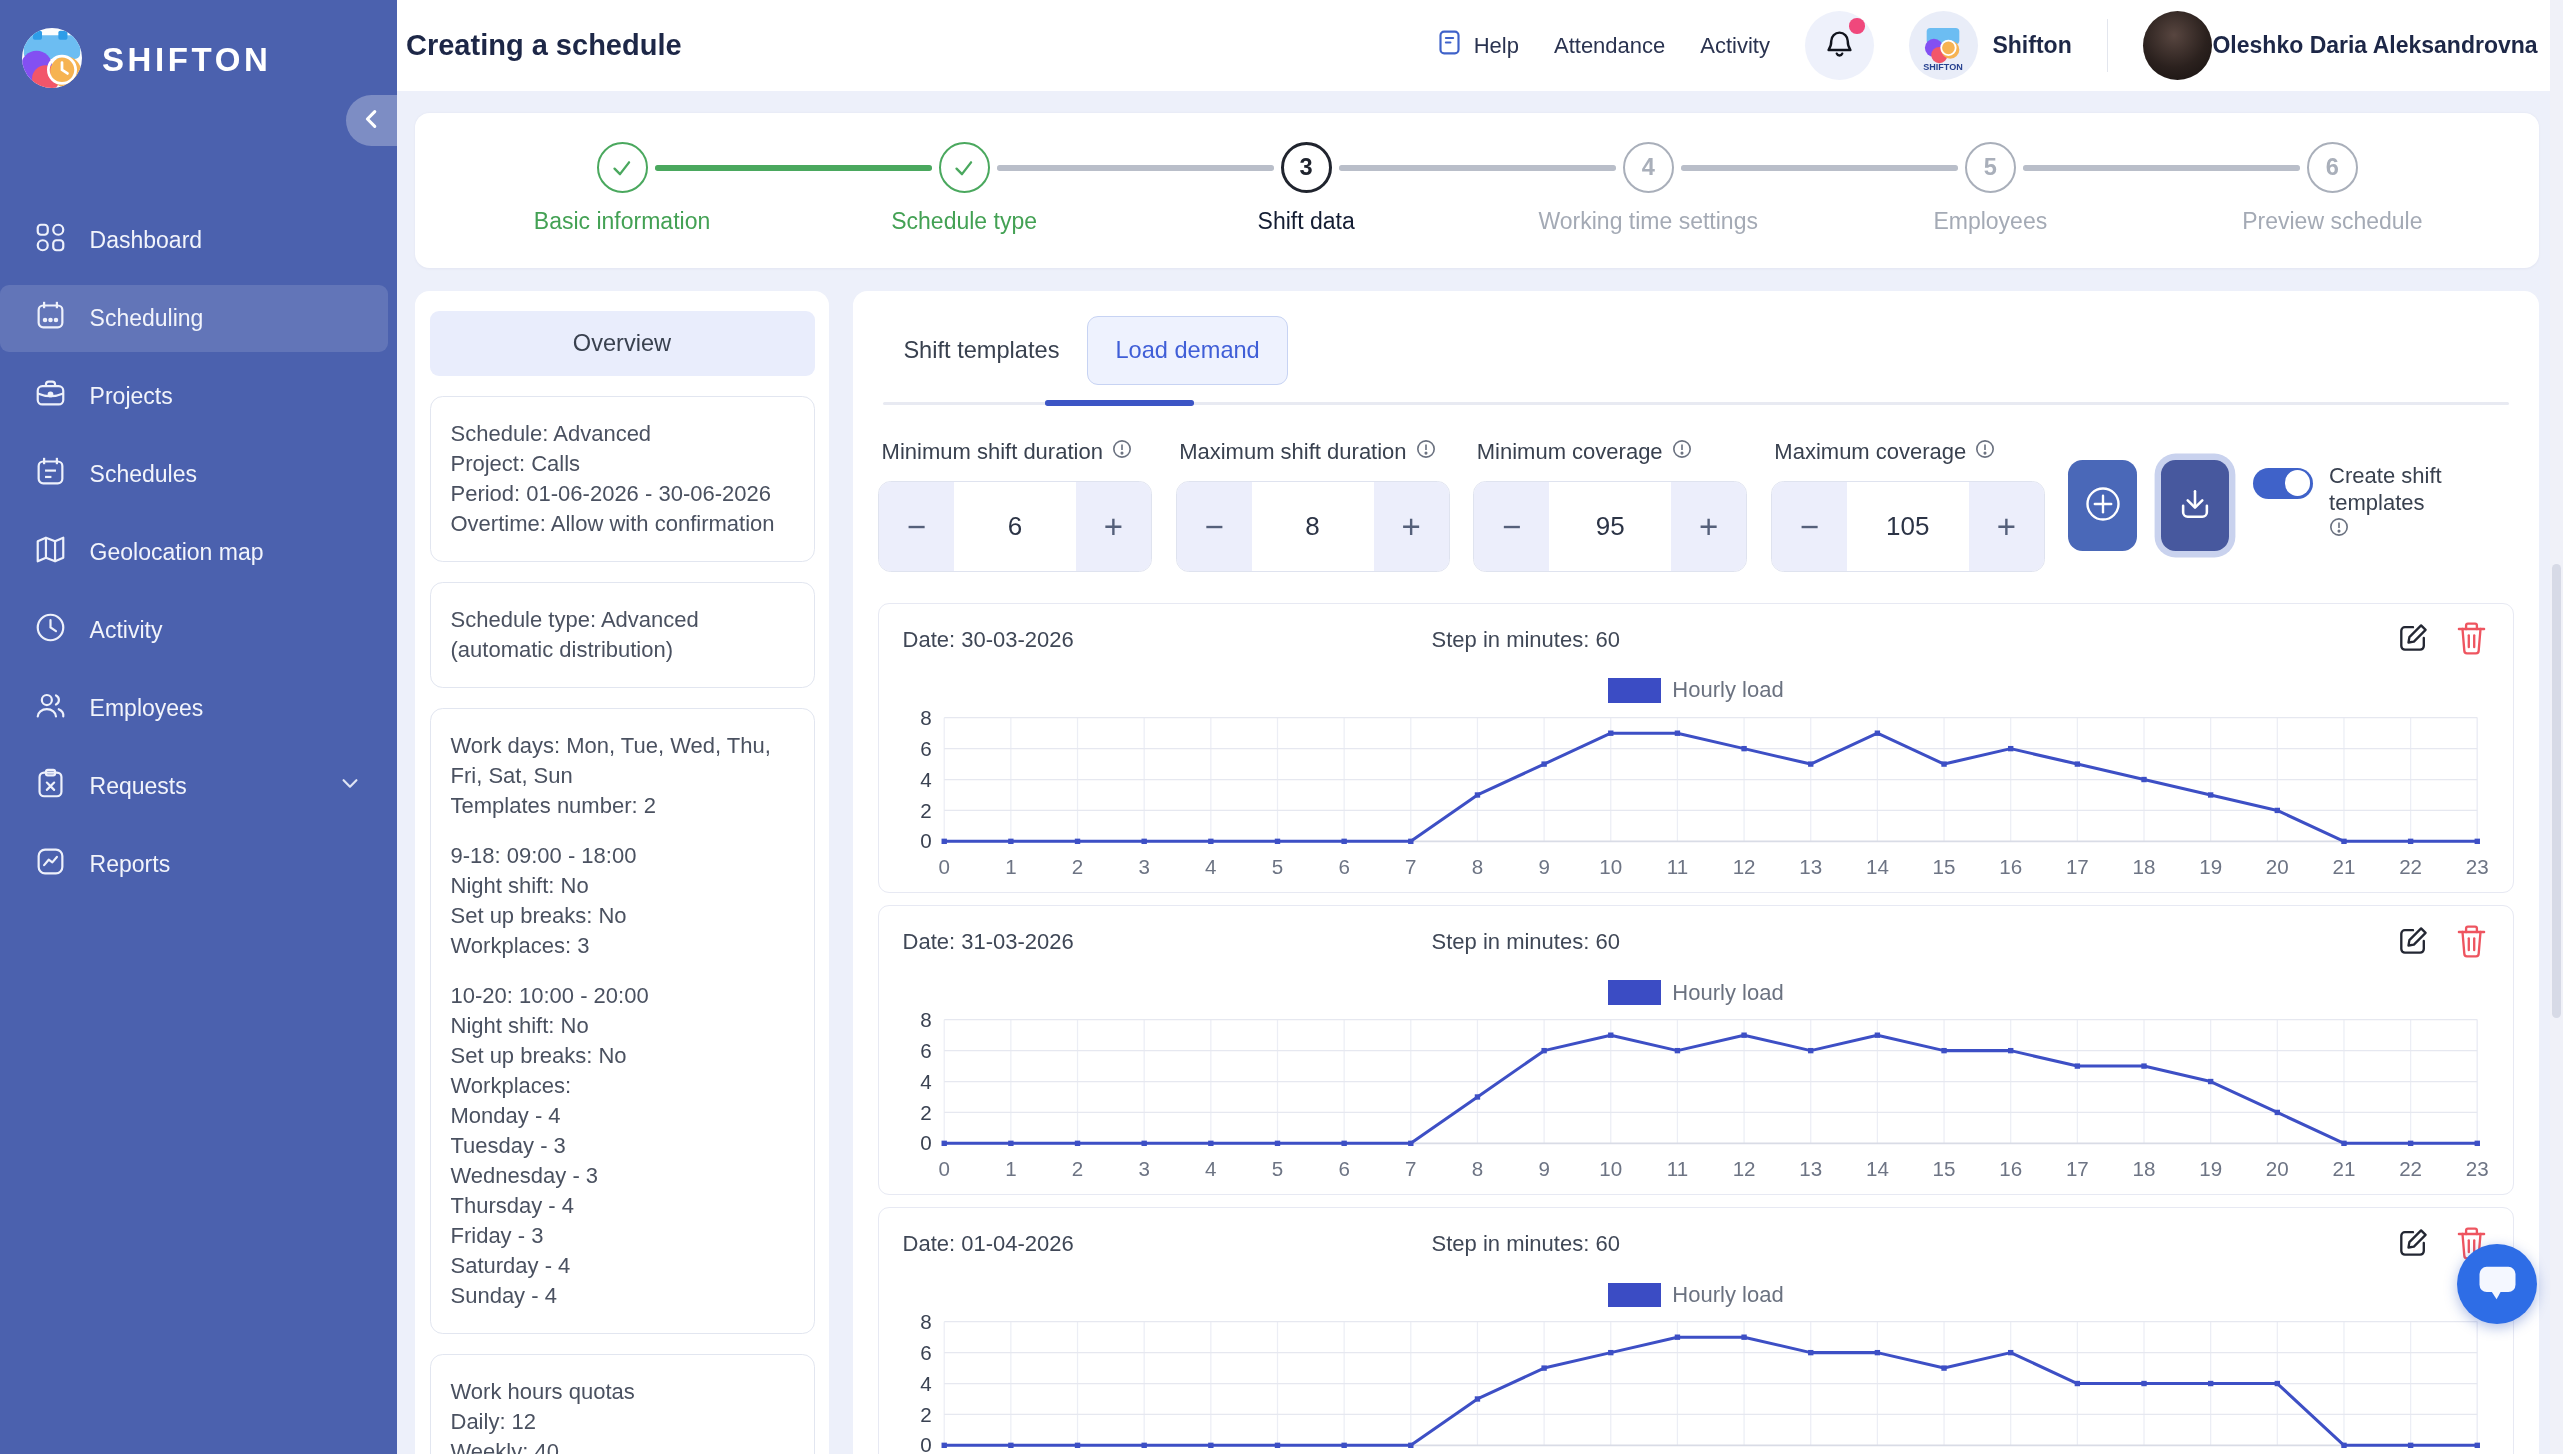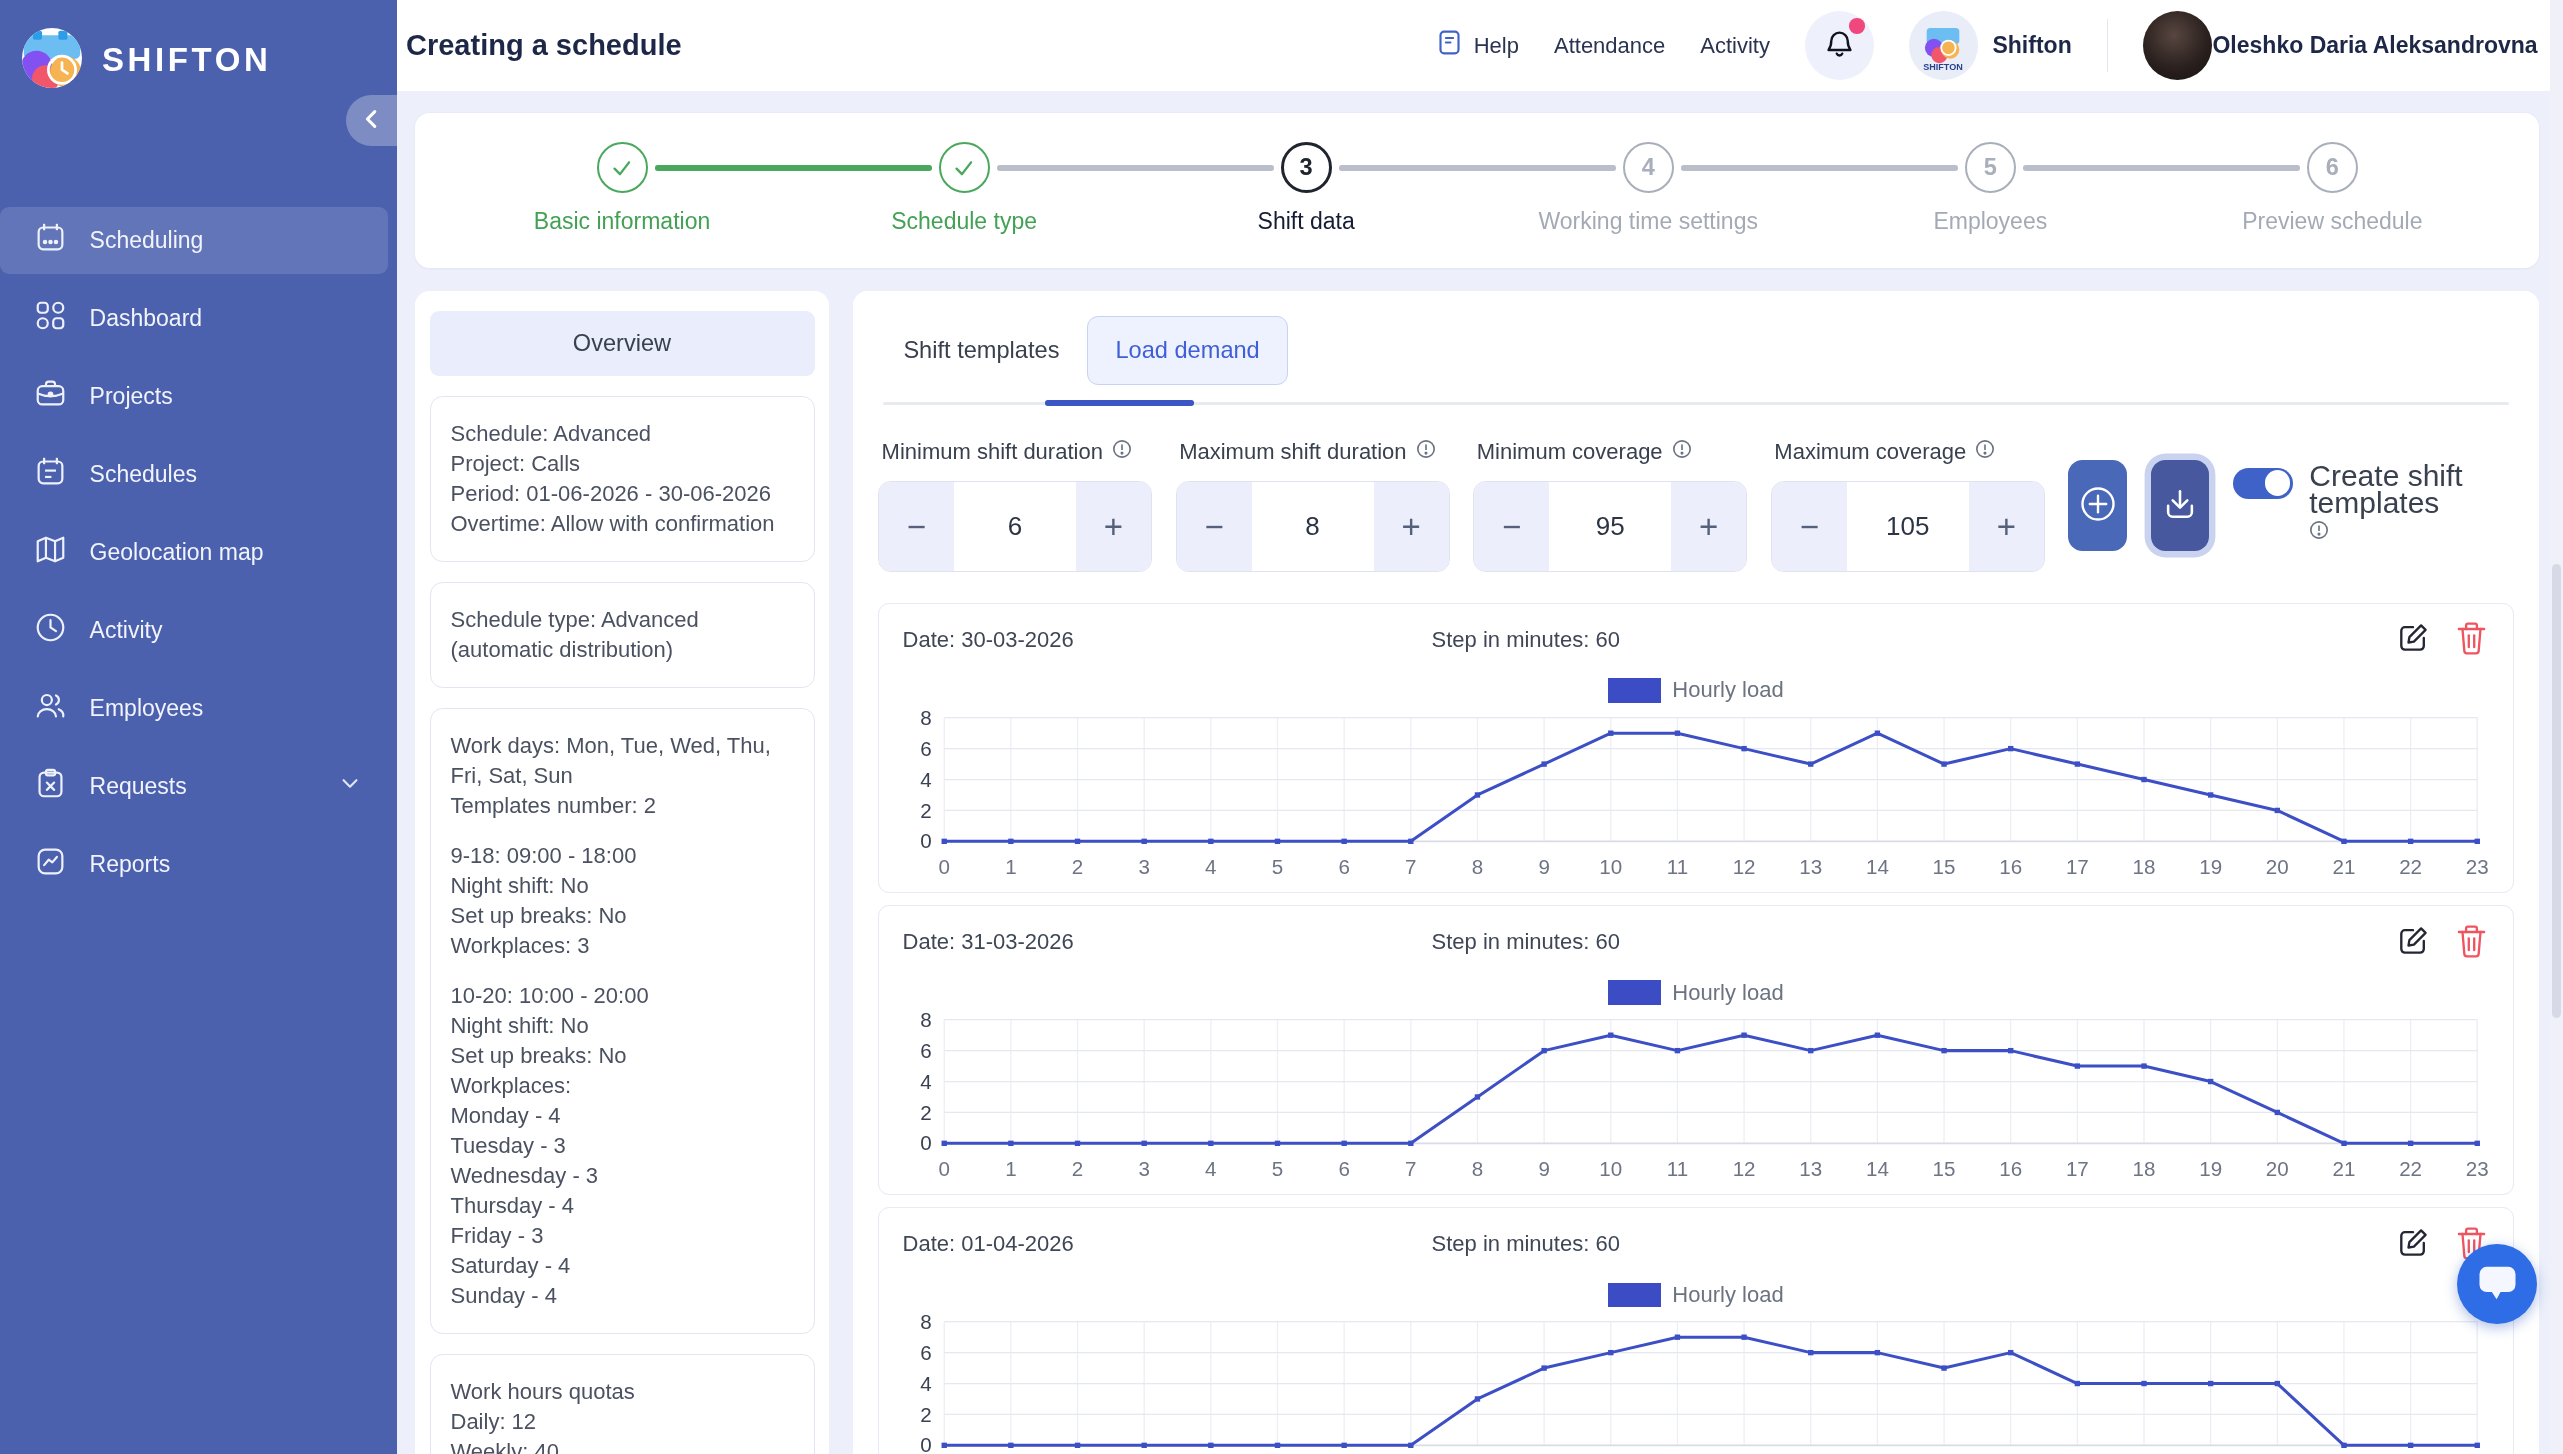--- a/index.html
+++ b/index.html
@@ -78,21 +78,21 @@
   .ctrl-label{display:flex;align-items:center;gap:9px;font-size:22px;color:#39414f;margin:0 0 16.4px 3.6px}
   .num-stepper{display:flex;width:274px;height:91px;border:1.8px solid #dfe3ef;border-radius:12.7px;overflow:hidden;background:#fff}
   .num-btn{width:75px;background:#eceefb;border:none;font-size:33px;color:#55607a;cursor:pointer;font-family:inherit}
   .num-val{flex:1;display:flex;align-items:center;justify-content:center;font-size:26px;color:#2c3446}
   .sq-btn{width:85px;height:91px;border-radius:14.5px;border:none;cursor:pointer;display:flex;align-items:center;justify-content:center}
   .add-btn{background:#4a68b8}
   .import-btn{background:#47589e;box-shadow:0 0 0 6.4px #c9d2ee}
   .toggle-group{margin-left:auto;margin-right:27px;display:flex;align-items:flex-start;gap:16.4px;margin-bottom:5.5px}
   .toggle{width:60px;height:31px;border-radius:15.5px;background:#3f62c9;position:relative;cursor:pointer;flex:0 0 60px;margin-top:5.5px}
   .toggle .knob{position:absolute;right:2.7px;top:2.7px;width:25.4px;height:25.4px;border-radius:50%;background:#fff}
-  .toggle-text{font-size:30px;color:#39414f;line-height:27px}
+  .toggle-text{font-size:22px;color:#39414f;line-height:27px}
 
   
   .charts{margin-top:31px;display:flex;flex-direction:column;gap:12.7px}
   .chart-card{border:1.8px solid #e7e9f3;border-radius:11px;padding:16.4px 23.6px 9px}
   .chart-head{display:flex;align-items:center}
   .chart-date{flex:1;font-size:22px;color:#3f4756}
   .chart-step{flex:1;text-align:left;font-size:22px;color:#3f4756}
   .chart-actions{flex:1;display:flex;justify-content:flex-end;gap:23.6px}
   .icon-btn{background:none;border:none;cursor:pointer;padding:0;display:flex}
   .chart-legend{display:flex;align-items:center;justify-content:center;gap:11px;margin:18px 0 3.6px}
@@ -137,39 +137,39 @@
     </div>
     <button class="collapse-btn">
       <span>
         <svg width="22" height="22" viewBox="0 0 24 24">
             <polyline points="15,4 7,12 15,20" fill="none" stroke="#fff" stroke-width="3.4" stroke-linecap="round" stroke-linejoin="round"></polyline>
           </svg>
       </span>
     </button>
 
     <nav>
+      <div class="nav-item">
+        <span><svg width="31" height="31" viewBox="0 0 34 34" fill="none" stroke="#eef1fb" stroke-width="2.4">
+              <rect x="3" y="3" width="11" height="11" rx="3.5"></rect>
+              <rect x="20" y="3" width="11" height="11" rx="5.5"></rect>
+              <rect x="3" y="20" width="11" height="11" rx="5.5"></rect>
+              <rect x="20" y="20" width="11" height="11" rx="3.5"></rect>
+            </svg></span>
+        <span>Dashboard</span>
+      </div>
       <div class="nav-item active">
         <span><svg width="31" height="31" viewBox="0 0 34 34" fill="none" stroke="#eef1fb" stroke-width="2.4">
               <rect x="4" y="6" width="26" height="24" rx="5"></rect>
               <line x1="10" y1="2" x2="10" y2="9"></line>
               <line x1="24" y1="2" x2="24" y2="9"></line>
               <circle cx="11" cy="22" r="1.3" fill="#eef1fb"></circle>
               <circle cx="17" cy="22" r="1.3" fill="#eef1fb"></circle>
               <circle cx="23" cy="22" r="1.3" fill="#eef1fb"></circle>
             </svg></span>
         <span>Scheduling</span>
-      </div>
-      <div class="nav-item">
-        <span><svg width="31" height="31" viewBox="0 0 34 34" fill="none" stroke="#eef1fb" stroke-width="2.4">
-              <rect x="3" y="3" width="11" height="11" rx="3.5"></rect>
-              <rect x="20" y="3" width="11" height="11" rx="5.5"></rect>
-              <rect x="3" y="20" width="11" height="11" rx="5.5"></rect>
-              <rect x="20" y="20" width="11" height="11" rx="3.5"></rect>
-            </svg></span>
-        <span>Dashboard</span>
       </div>
       <div class="nav-item">
         <span><svg width="31" height="31" viewBox="0 0 34 34" fill="none" stroke="#eef1fb" stroke-width="2.4">
               <rect x="3" y="9" width="28" height="20" rx="5"></rect>
               <path d="M12 9 V7 a3 3 0 0 1 3-3 h4 a3 3 0 0 1 3 3 V9"></path>
               <path d="M3 17 q14 6 28 0"></path>
               <circle cx="17" cy="18" r="2" fill="#eef1fb"></circle>
             </svg></span>
         <span>Projects</span>
       </div>

